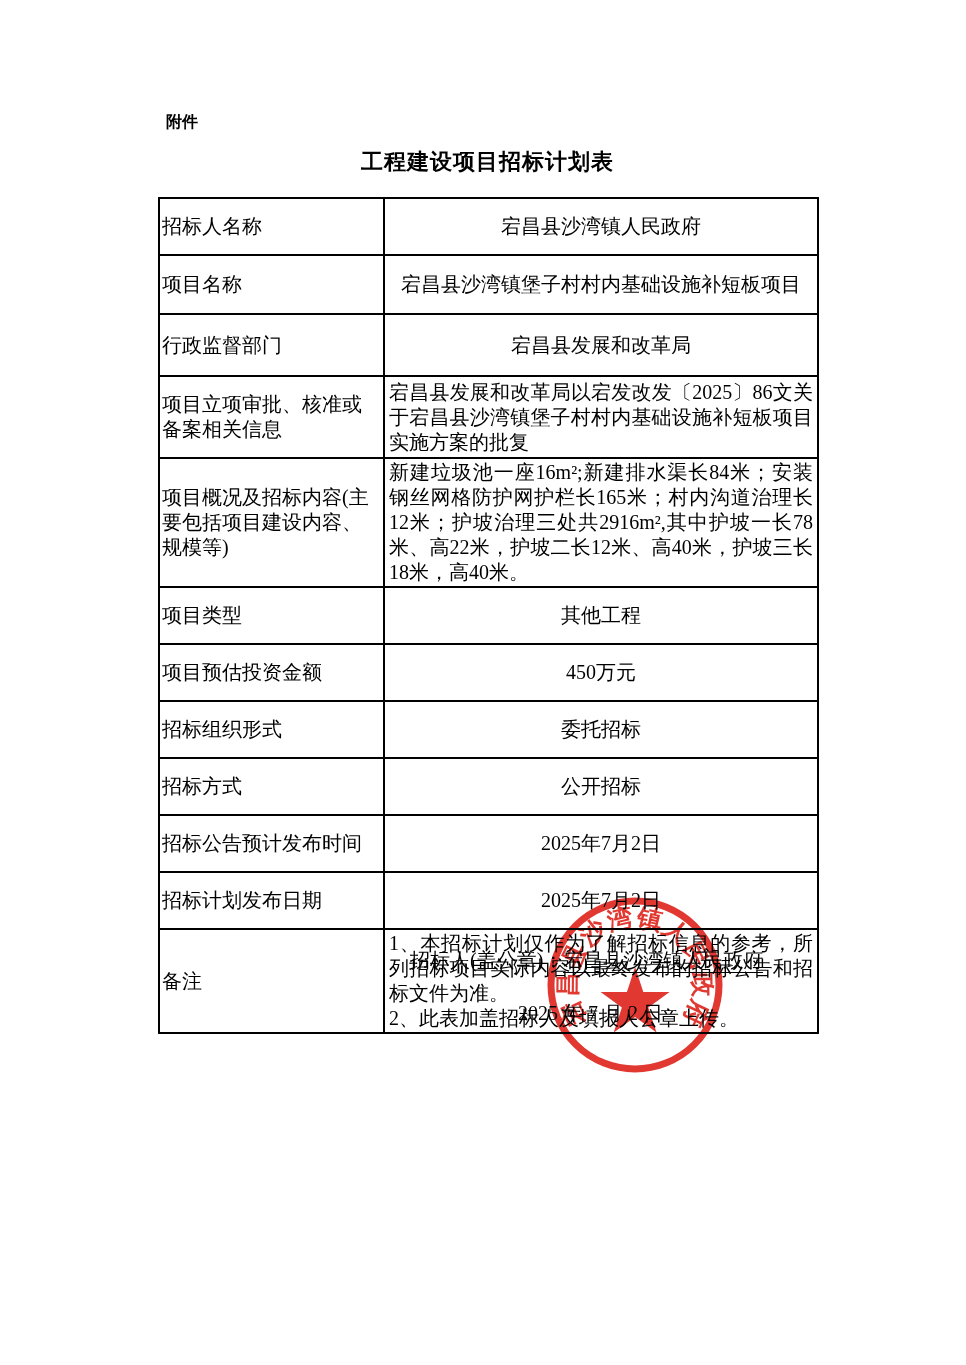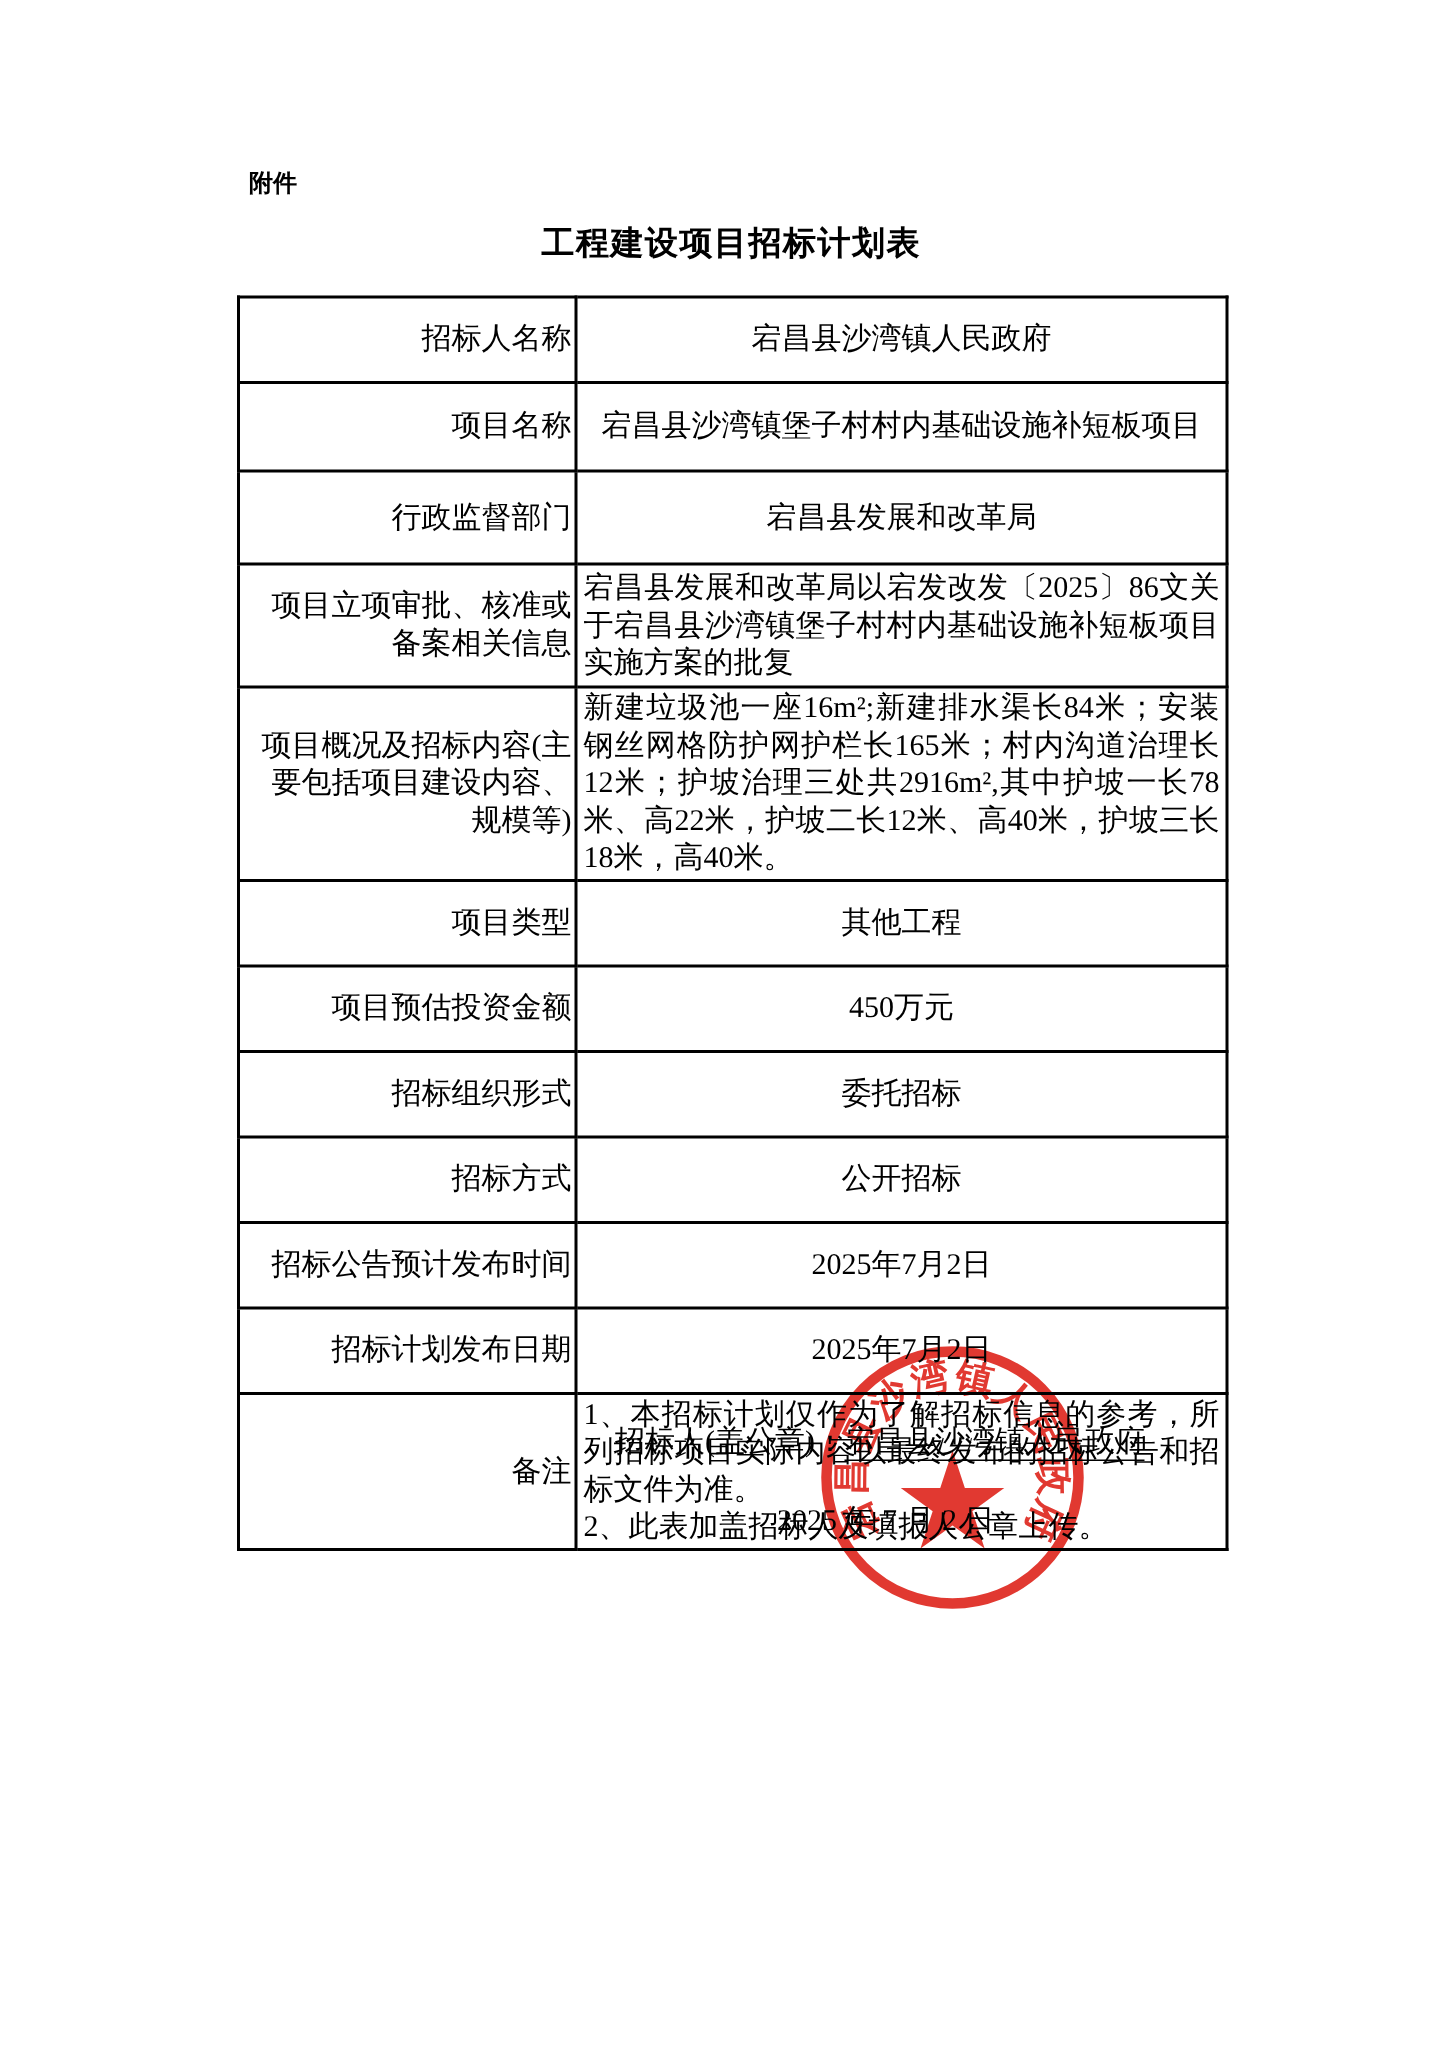--- a/index.html
+++ b/index.html
@@ -18,21 +18,21 @@
     text-align:center;font-weight:bold;font-size:22px;letter-spacing:1px;
   }
   table.main{
     position:absolute;left:158px;top:197px;width:659px;
     border-collapse:collapse;table-layout:fixed;
   }
   table.main td{
     border:2px solid #000;font-size:20px;line-height:1.25;
     vertical-align:middle;overflow:hidden;
   }
-  td.label-cell{text-align:right;padding:15px 2px;}
+  td.label-cell{text-align:left;padding:15px 2px;}
   td.value-cell{padding:1px 4px;}
   td.value-center{text-align:center;}
   td.value-justify{text-align:justify;}
   td.pre{white-space:pre-line;}
   .sign-line{
     position:absolute;left:410px;top:947px;font-size:20px;white-space:nowrap;
   }
   .sign-name{border-bottom:1.5px solid #000;padding-bottom:1px;}
   .date-line{
     position:absolute;left:518px;top:1000px;font-size:20px;white-space:nowrap;

